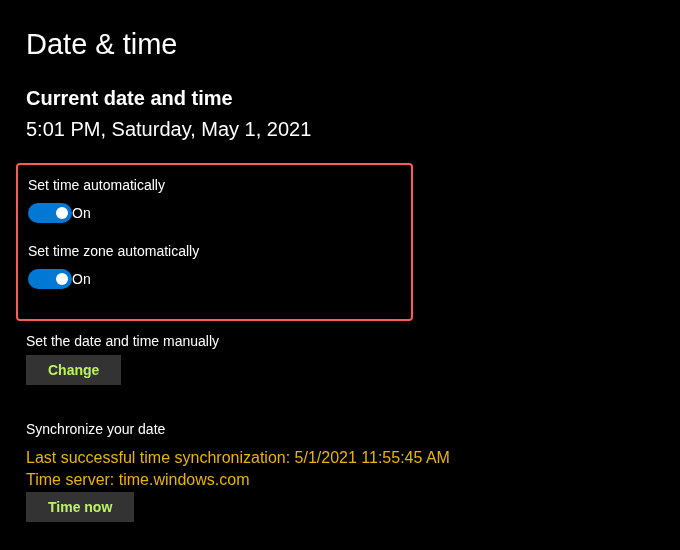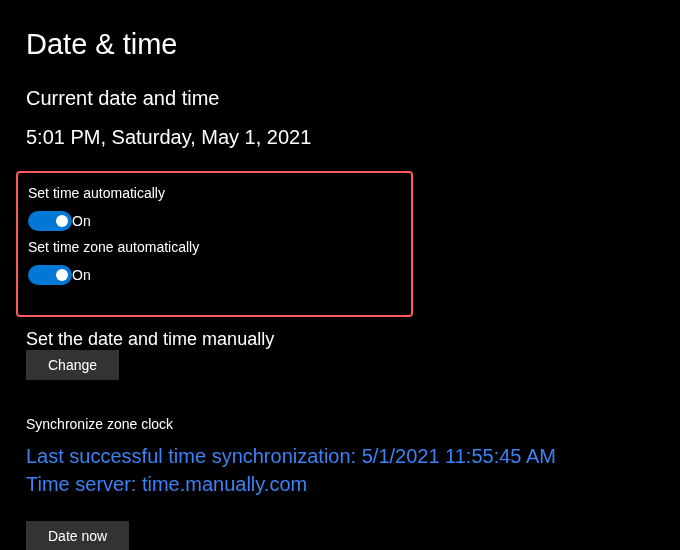--- a/index.html
+++ b/index.html
@@ -16,38 +16,38 @@
       padding: 28px 26px;
       overflow: hidden;
     }
     .page-title {
       font-size: 29px;
       font-weight: 400;
       margin-bottom: 26px;
     }
     .section-heading {
       font-size: 20px;
-      font-weight: 400;
-      margin-bottom: 16px;
+      font-weight: 700;
+      margin-bottom: 8px;
     }
     .datetime-display {
       font-size: 20px;
       margin-bottom: 22px;
     }
     .highlight-box {
       border: 2px solid #ff5a5a;
       border-radius: 4px;
       padding: 12px 10px 14px 0;
       width: 397px;
       margin-left: -10px;
       padding-left: 10px;
       margin-bottom: 10px;
     }
     .toggle-setting {
-      margin-bottom: 8px;
+      margin-bottom: 20px;
     }
     .toggle-setting:last-child {
       margin-bottom: 16px;
     }
     .toggle-label {
       font-size: 14px;
       margin-bottom: 10px;
       display: block;
     }
     .toggle-row {
@@ -72,44 +72,45 @@
       top: 4px;
       right: 4px;
     }
     .toggle-state {
       font-size: 14px;
     }
     .manual-section {
       margin-top: 12px;
     }
     .manual-label {
-      font-size: 18px;
-      margin-bottom: 0;
+      font-size: 14px;
+      margin-bottom: 6px;
     }
     .btn {
       background: #333333;
       border: none;
-      color: #ffffff;
+      color: #bef264;
       font-size: 14px;
       padding: 7px 22px;
       cursor: pointer;
       font-family: inherit;
+      font-weight: bold;
     }
     .sync-section {
       margin-top: 36px;
     }
     .sync-heading {
       font-size: 14px;
       margin-bottom: 10px;
     }
     .sync-info {
-      font-size: 20px;
-      color: #3b82f6;
+      font-size: 16px;
+      color: #eab308;
       line-height: 1.4;
-      margin-bottom: 23px;
+      margin-bottom: 0;
     }
   </style>
 </head>
 <body>
 
 <h1 class="page-title">Date &amp; time</h1>
 
 <h2 class="section-heading">Current date and time</h2>
 
 <div class="datetime-display">5:01 PM, Saturday, May 1, 2021</div>
@@ -137,19 +138,19 @@
   </div>
 
 </div>
 
 <div class="manual-section">
   <div class="manual-label">Set the date and time manually</div>
   <button class="btn">Change</button>
 </div>
 
 <div class="sync-section">
-  <div class="sync-heading">Synchronize zone clock</div>
+  <div class="sync-heading">Synchronize your date</div>
   <div class="sync-info">
     <div>Last successful time synchronization: 5/1/2021 11:55:45 AM</div>
-    <div>Time server: time.manually.com</div>
+    <div>Time server: time.windows.com</div>
   </div>
-  <button class="btn">Date now</button>
+  <button class="btn">Time now</button>
 </div>
 
 </body></html>

